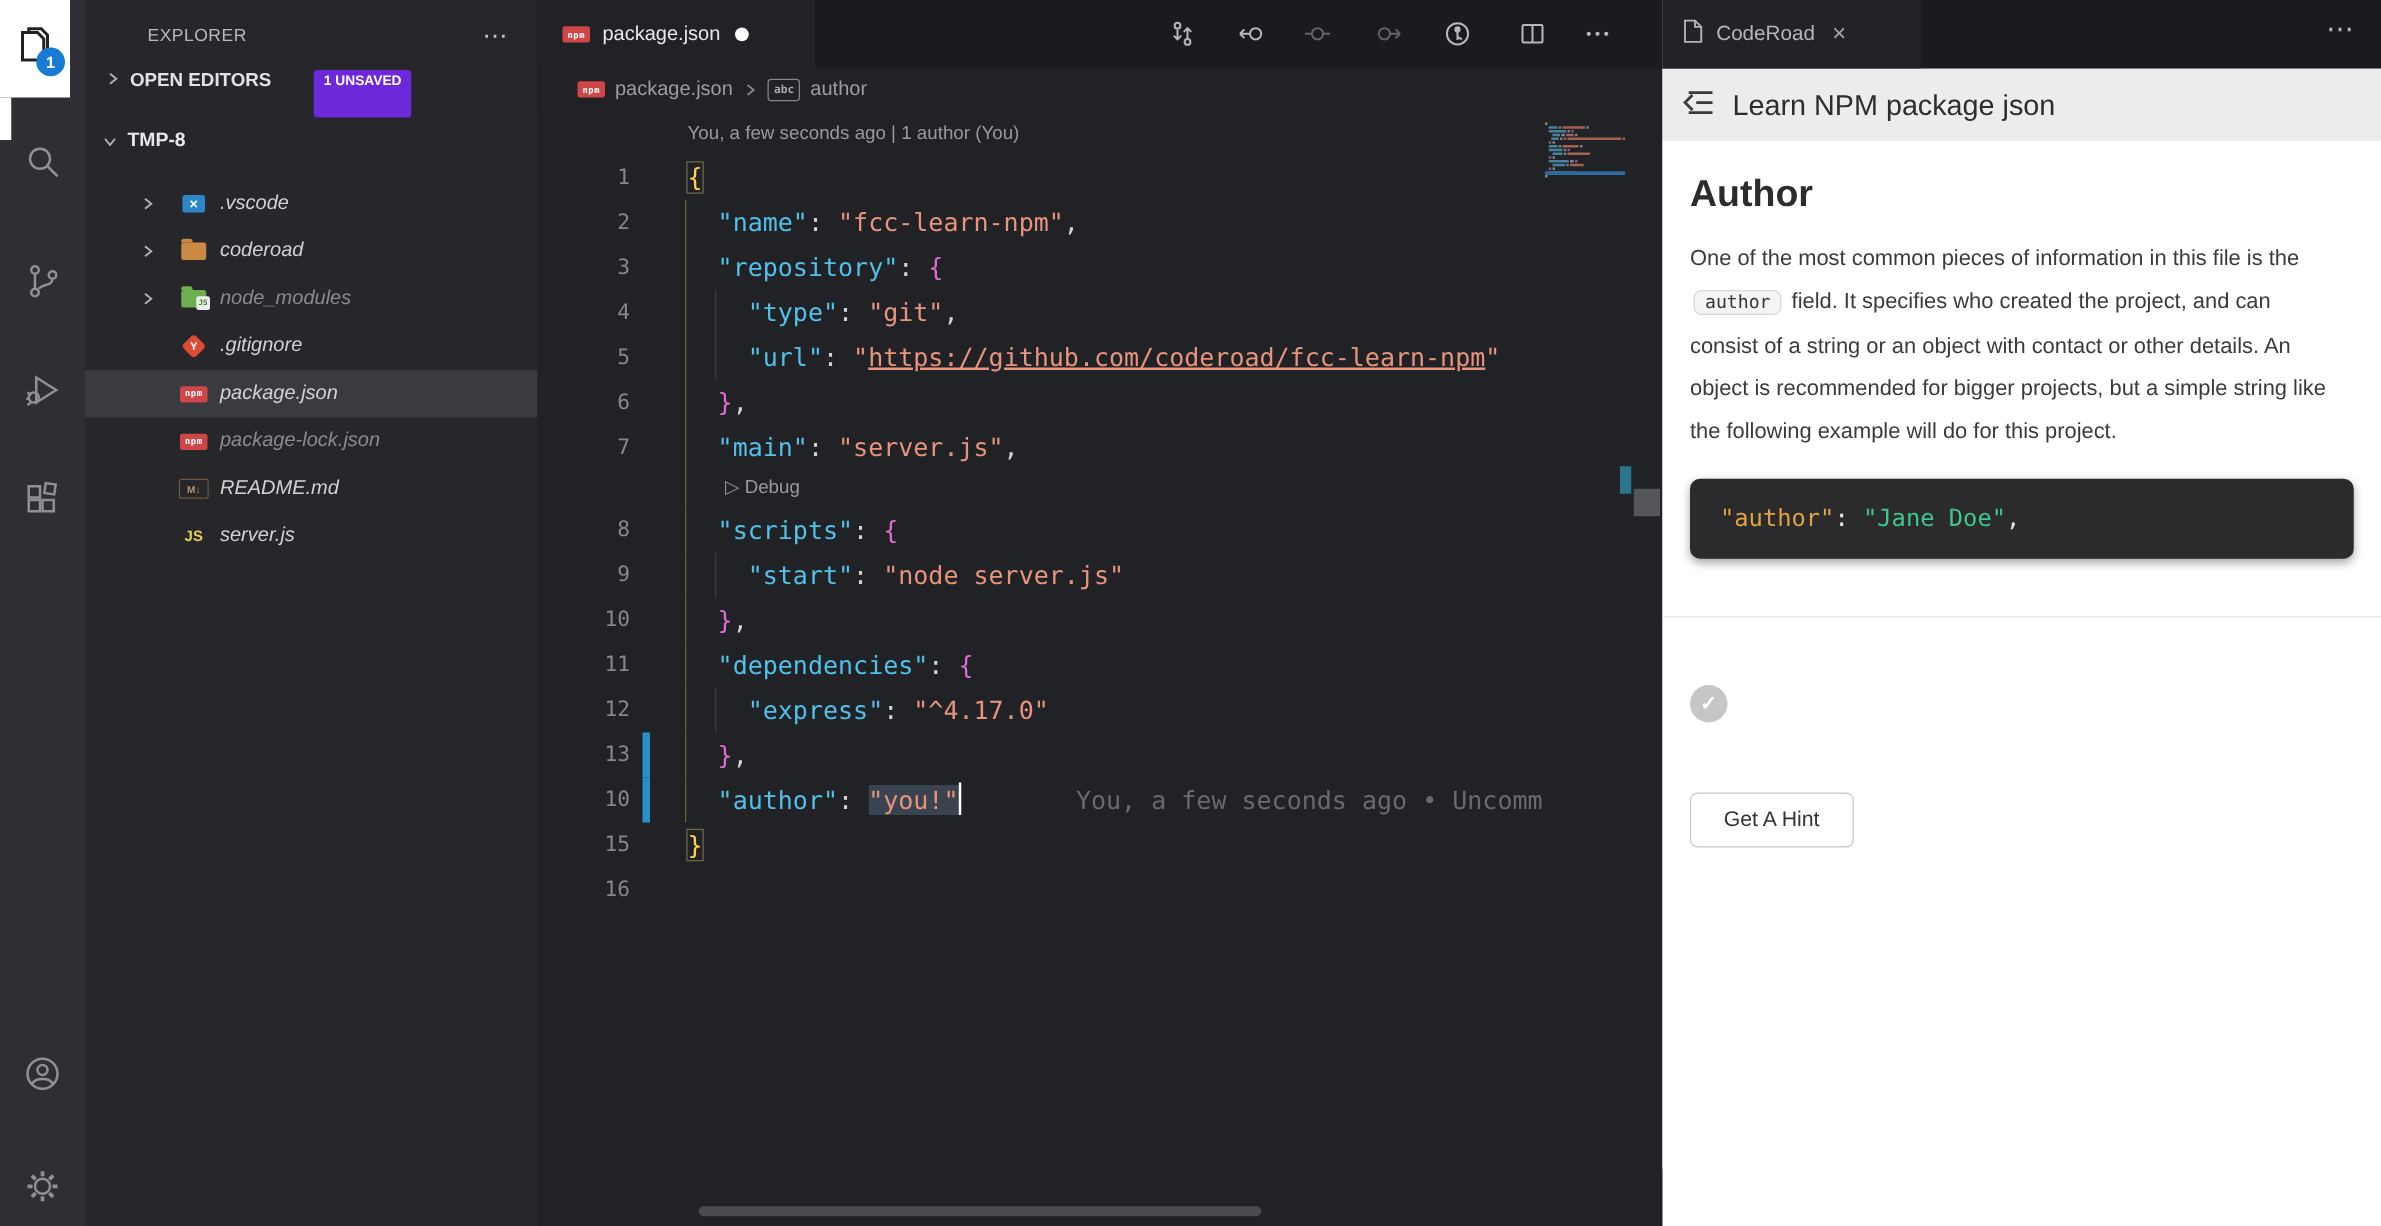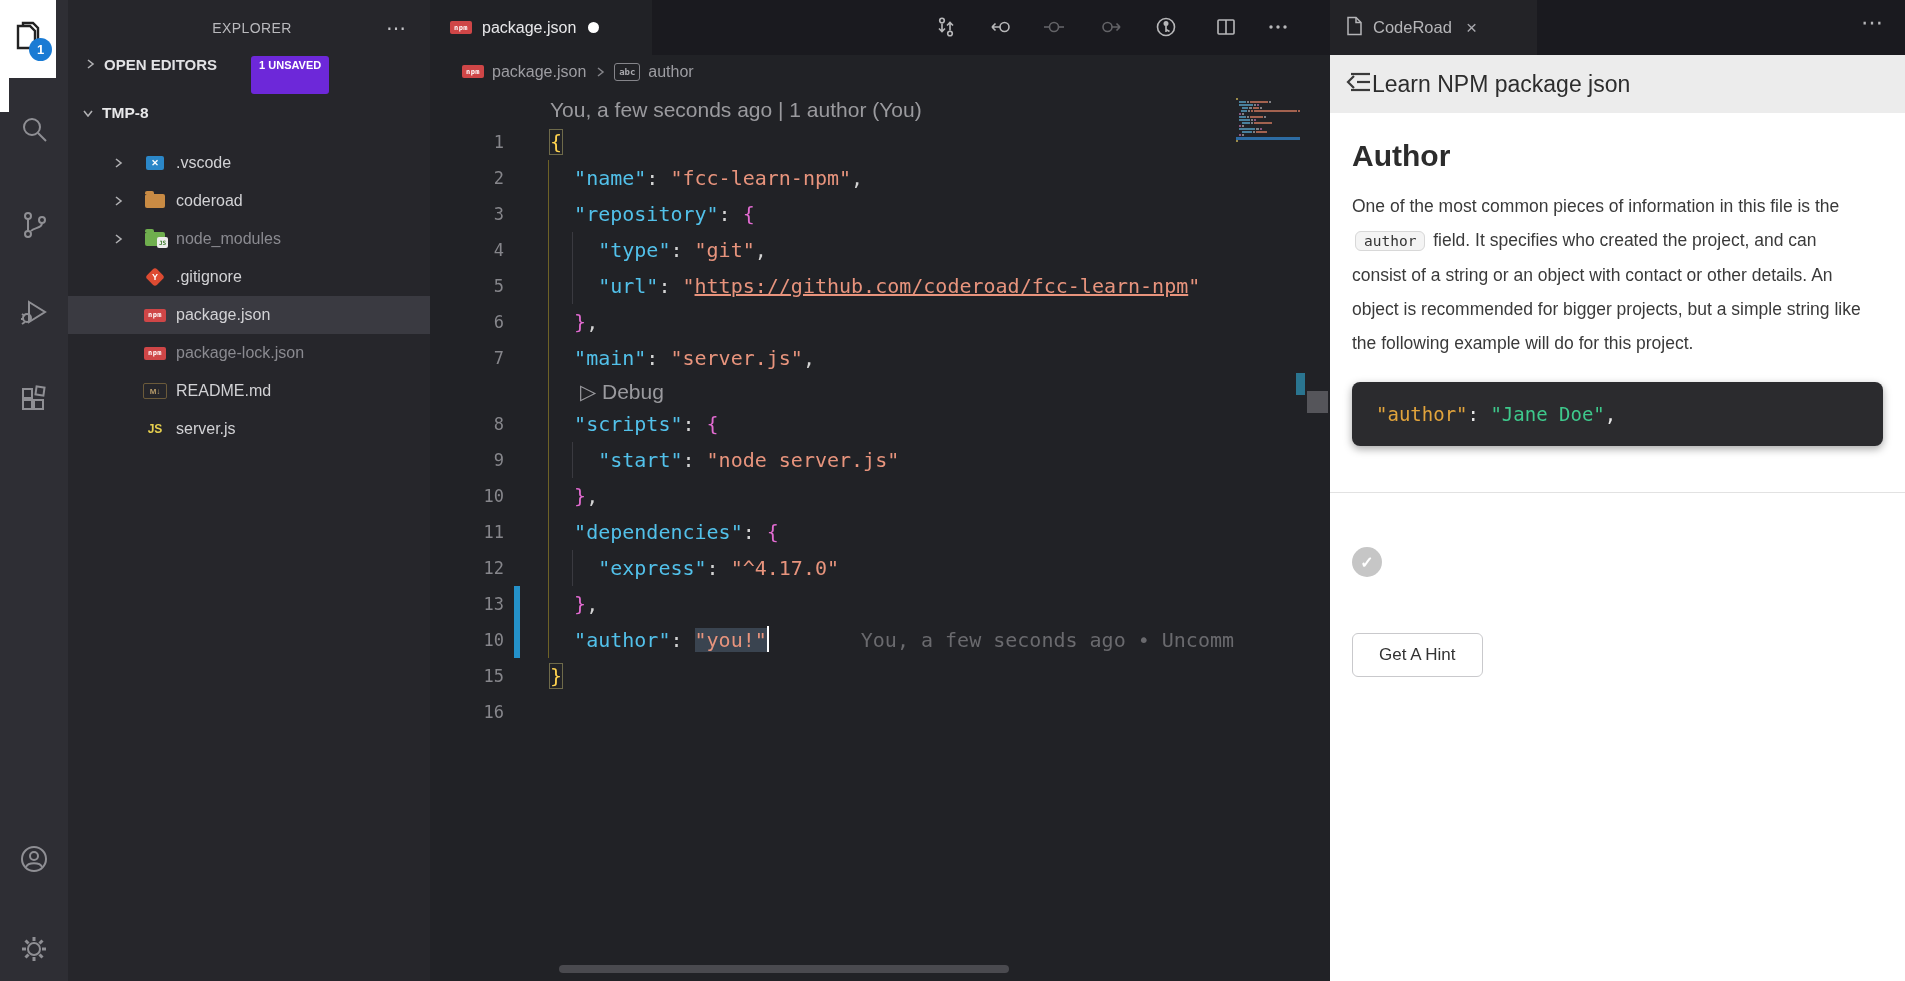--- a/index.html
+++ b/index.html
@@ -8,34 +8,34 @@
 
   
   .activitybar{position:absolute;left:0;top:0;width:68px;height:981px;background:#2e2e34;}
   .ab-active-box{position:absolute;left:0;top:0;width:56px;height:78px;background:#ffffff;display:flex;align-items:center;justify-content:center;}
   .ab-badge{position:absolute;left:29px;top:38px;width:23px;height:23px;border-radius:50%;background:#1a7bd4;color:#fff;font-size:13px;font-weight:bold;display:flex;align-items:center;justify-content:center;}
   .edge-sliver{position:absolute;left:0;top:78px;width:9px;height:34px;background:#ffffff;}
   .ab-icon{position:absolute;left:17px;width:34px;height:34px;display:flex;align-items:center;justify-content:center;cursor:pointer;}
 
   
   .sidebar{position:absolute;left:68px;top:0;width:362px;height:981px;background:#26262b;color:#cfcfd2;}
-  .sb-header{height:56px;display:flex;align-items:center;padding:0 24px 0 50px;text-align:center;}
+  .sb-header{height:56px;display:flex;align-items:center;padding:0 24px 0 50px;}
   .sb-title{font-size:14px;letter-spacing:.4px;color:#b9b9bd;flex:1;}
   .sb-more{color:#c2c2c6;font-size:20px;cursor:pointer;}
   .sb-open{height:38px;display:flex;padding-left:16px;gap:8px;}
   .sb-open-label{font-size:15px;font-weight:bold;color:#e2e2e5;}
   .sb-badge{margin-left:26px;background:#6d28d9;color:#fff;font-size:11px;font-weight:bold;padding:3px 8px;border-radius:3px;}
   .sb-root{height:38px;display:flex;align-items:center;padding-left:14px;gap:8px;}
   .sb-root-label{font-size:15.5px;font-weight:bold;color:#e8e8ea;}
   .sb-tree{padding-top:12px;}
   .trow{height:38px;display:flex;align-items:center;cursor:pointer;}
   .trow.sel{background:#3a3a41;}
   .tchev{width:14px;margin-left:44px;display:flex;align-items:center;}
   .ticon{width:26px;margin-left:16px;display:flex;align-items:center;justify-content:center;}
-  .tlabel{margin-left:8px;font-size:16px;color:#d2d2d5;}
+  .tlabel{margin-left:8px;font-size:16px;color:#d2d2d5;font-style:italic;}
   .trow.dim .tlabel{color:#8a8a90;}
   .rot90{transform:rotate(90deg);display:inline-flex;}
 
   
   .ic-npm{width:22px;height:13px;background:#cf4647;color:#fff;font:bold 7px "DejaVu Sans Mono",monospace;display:flex;align-items:center;justify-content:center;border-radius:2px;letter-spacing:.5px;}
   .ic-folder{width:20px;height:14px;background:#c98b44;border-radius:2px;position:relative;display:inline-block;}
   .ic-folder::before{content:"";position:absolute;top:-3px;left:0;width:9px;height:3px;background:inherit;border-radius:2px 2px 0 0;}
   .ic-folder.green{background:#6fae4e;}
   .nodebadge{position:absolute;right:-3px;bottom:-2px;width:11px;height:11px;background:#ececec;color:#3a7a2a;font:bold 6px "DejaVu Sans Mono",monospace;display:flex;align-items:center;justify-content:center;border-radius:2px;}
   .ic-vscode{width:18px;height:14px;background:#2b87c8;border-radius:2px;color:#fff;font-size:9px;font-weight:bold;display:flex;align-items:center;justify-content:center;}
@@ -59,21 +59,21 @@
   .code-area{position:absolute;left:0;top:88px;width:900px;height:893px;overflow:hidden;}
   .code-lines{position:relative;padding-top:6px;}
   .code-row{position:relative;height:36px;font-family:"DejaVu Sans Mono",monospace;font-size:20px;line-height:36px;}
   .lnum{position:absolute;left:0;width:74px;text-align:right;color:#86868b;font-size:17px;}
   .modbar{position:absolute;left:84px;top:0;bottom:0;width:6px;background:#2491c9;}
   .guide{position:absolute;top:0;bottom:0;width:1px;}
   .g1{left:118px;background:#6e6226;}
   .g2{left:142px;background:#3a3a40;}
   .ltext{position:absolute;left:120px;white-space:pre;}
   .lens-row{position:relative;height:30px;}
-  .lens-text{position:absolute;left:120px;top:4px;font-size:21px;color:#9a9a9e;cursor:pointer;}
+  .lens-text{position:absolute;left:120px;top:4px;font-size:15px;color:#9a9a9e;cursor:pointer;}
   .lens-row.debug .lens-text{left:150px;}
   .tk-k{color:#52c1ea;} .tk-s{color:#e8947d;} .tk-su{color:#e8947d;text-decoration:underline;}
   .tk-p{color:#d4d4d4;}
   .tk-gb{color:#ffd34f;outline:1px solid #6e6a4a;}
   .tk-pk{color:#e26bd1;} .tk-shl{color:#e8947d;background:#3a4450;}
   .cursor{display:inline-block;width:2px;height:26px;background:#ffffff;vertical-align:-5px;}
   .blame{margin-left:92px;color:#6a6a6e;}
   .minimap{position:absolute;left:806px;top:10px;width:64px;background:#212226;}
   .mm-row{height:2px;margin-bottom:1px;display:flex;gap:1px;}
   .mm-row i{height:2px;display:block;}
@@ -83,21 +83,21 @@
   .hscroll{position:absolute;left:129px;bottom:8px;width:450px;height:8px;background:#4a4a4f;border-radius:4px;cursor:pointer;}
 
   
   .panel{position:absolute;left:1330px;top:0;width:575px;height:981px;background:#ffffff;}
   .p-tabstrip{position:absolute;left:0;top:0;width:575px;height:55px;background:#1a1a1f;}
   .p-tab{position:absolute;left:0;top:0;width:207px;height:55px;background:#232327;display:flex;align-items:center;padding-left:16px;box-sizing:border-box;cursor:pointer;}
   .p-tab-label{margin-left:10px;font-size:16.5px;color:#b5b5b8;}
   .p-tab-close{margin-left:14px;color:#a8a8ad;font-size:19px;cursor:pointer;}
   .p-more{position:absolute;right:22px;top:10px;color:#b5b5b8;font-size:22px;cursor:pointer;}
   .p-header{position:absolute;left:0;top:55px;width:575px;height:58px;background:#ececec;display:flex;align-items:center;padding-left:16px;box-sizing:border-box;}
-  .p-header-title{font-size:23px;color:#2d2d2d;}
+  .p-header-title{margin-left:14px;font-size:23px;color:#2d2d2d;}
   .p-content{position:absolute;left:0;top:113px;width:575px;height:822px;background:#fff;padding:0 22px;box-sizing:border-box;overflow:hidden;}
   .p-h1{margin:26px 0 0 0;font-size:30px;font-weight:bold;color:#2c2c2c;}
   .p-para{margin-top:16px;font-size:17.5px;line-height:34px;color:#3a3a3a;max-width:515px;}
   .chip{font-family:"DejaVu Sans Mono",monospace;font-size:14.5px;background:#f4f4f4;border:1px solid #d8d8d8;border-radius:6px;padding:1px 8px;margin:0 3px;color:#333;}
   .codeblock{margin-top:22px;height:64px;background:#2b2b2e;border-radius:8px;box-shadow:0 3px 8px rgba(0,0,0,.35);display:flex;align-items:center;padding-left:24px;font-family:"DejaVu Sans Mono",monospace;font-size:19px;white-space:pre;}
   .cb-orange{color:#e2a43c;} .cb-green{color:#3ec98c;} .cb-w{color:#e8e8e8;}
   .p-divider{margin:46px -22px 0 -22px;border:none;border-top:1px solid #e2e2e2;}
   .task{margin-top:54px;display:flex;gap:18px;}
   .check-circle{flex:0 0 auto;width:30px;height:30px;border-radius:50%;background:#c6c6c6;color:#fff;display:flex;align-items:center;justify-content:center;font-size:16px;font-weight:bold;}
   .task-text{font-size:17.5px;line-height:38px;color:#3a3a3a;max-width:420px;}

